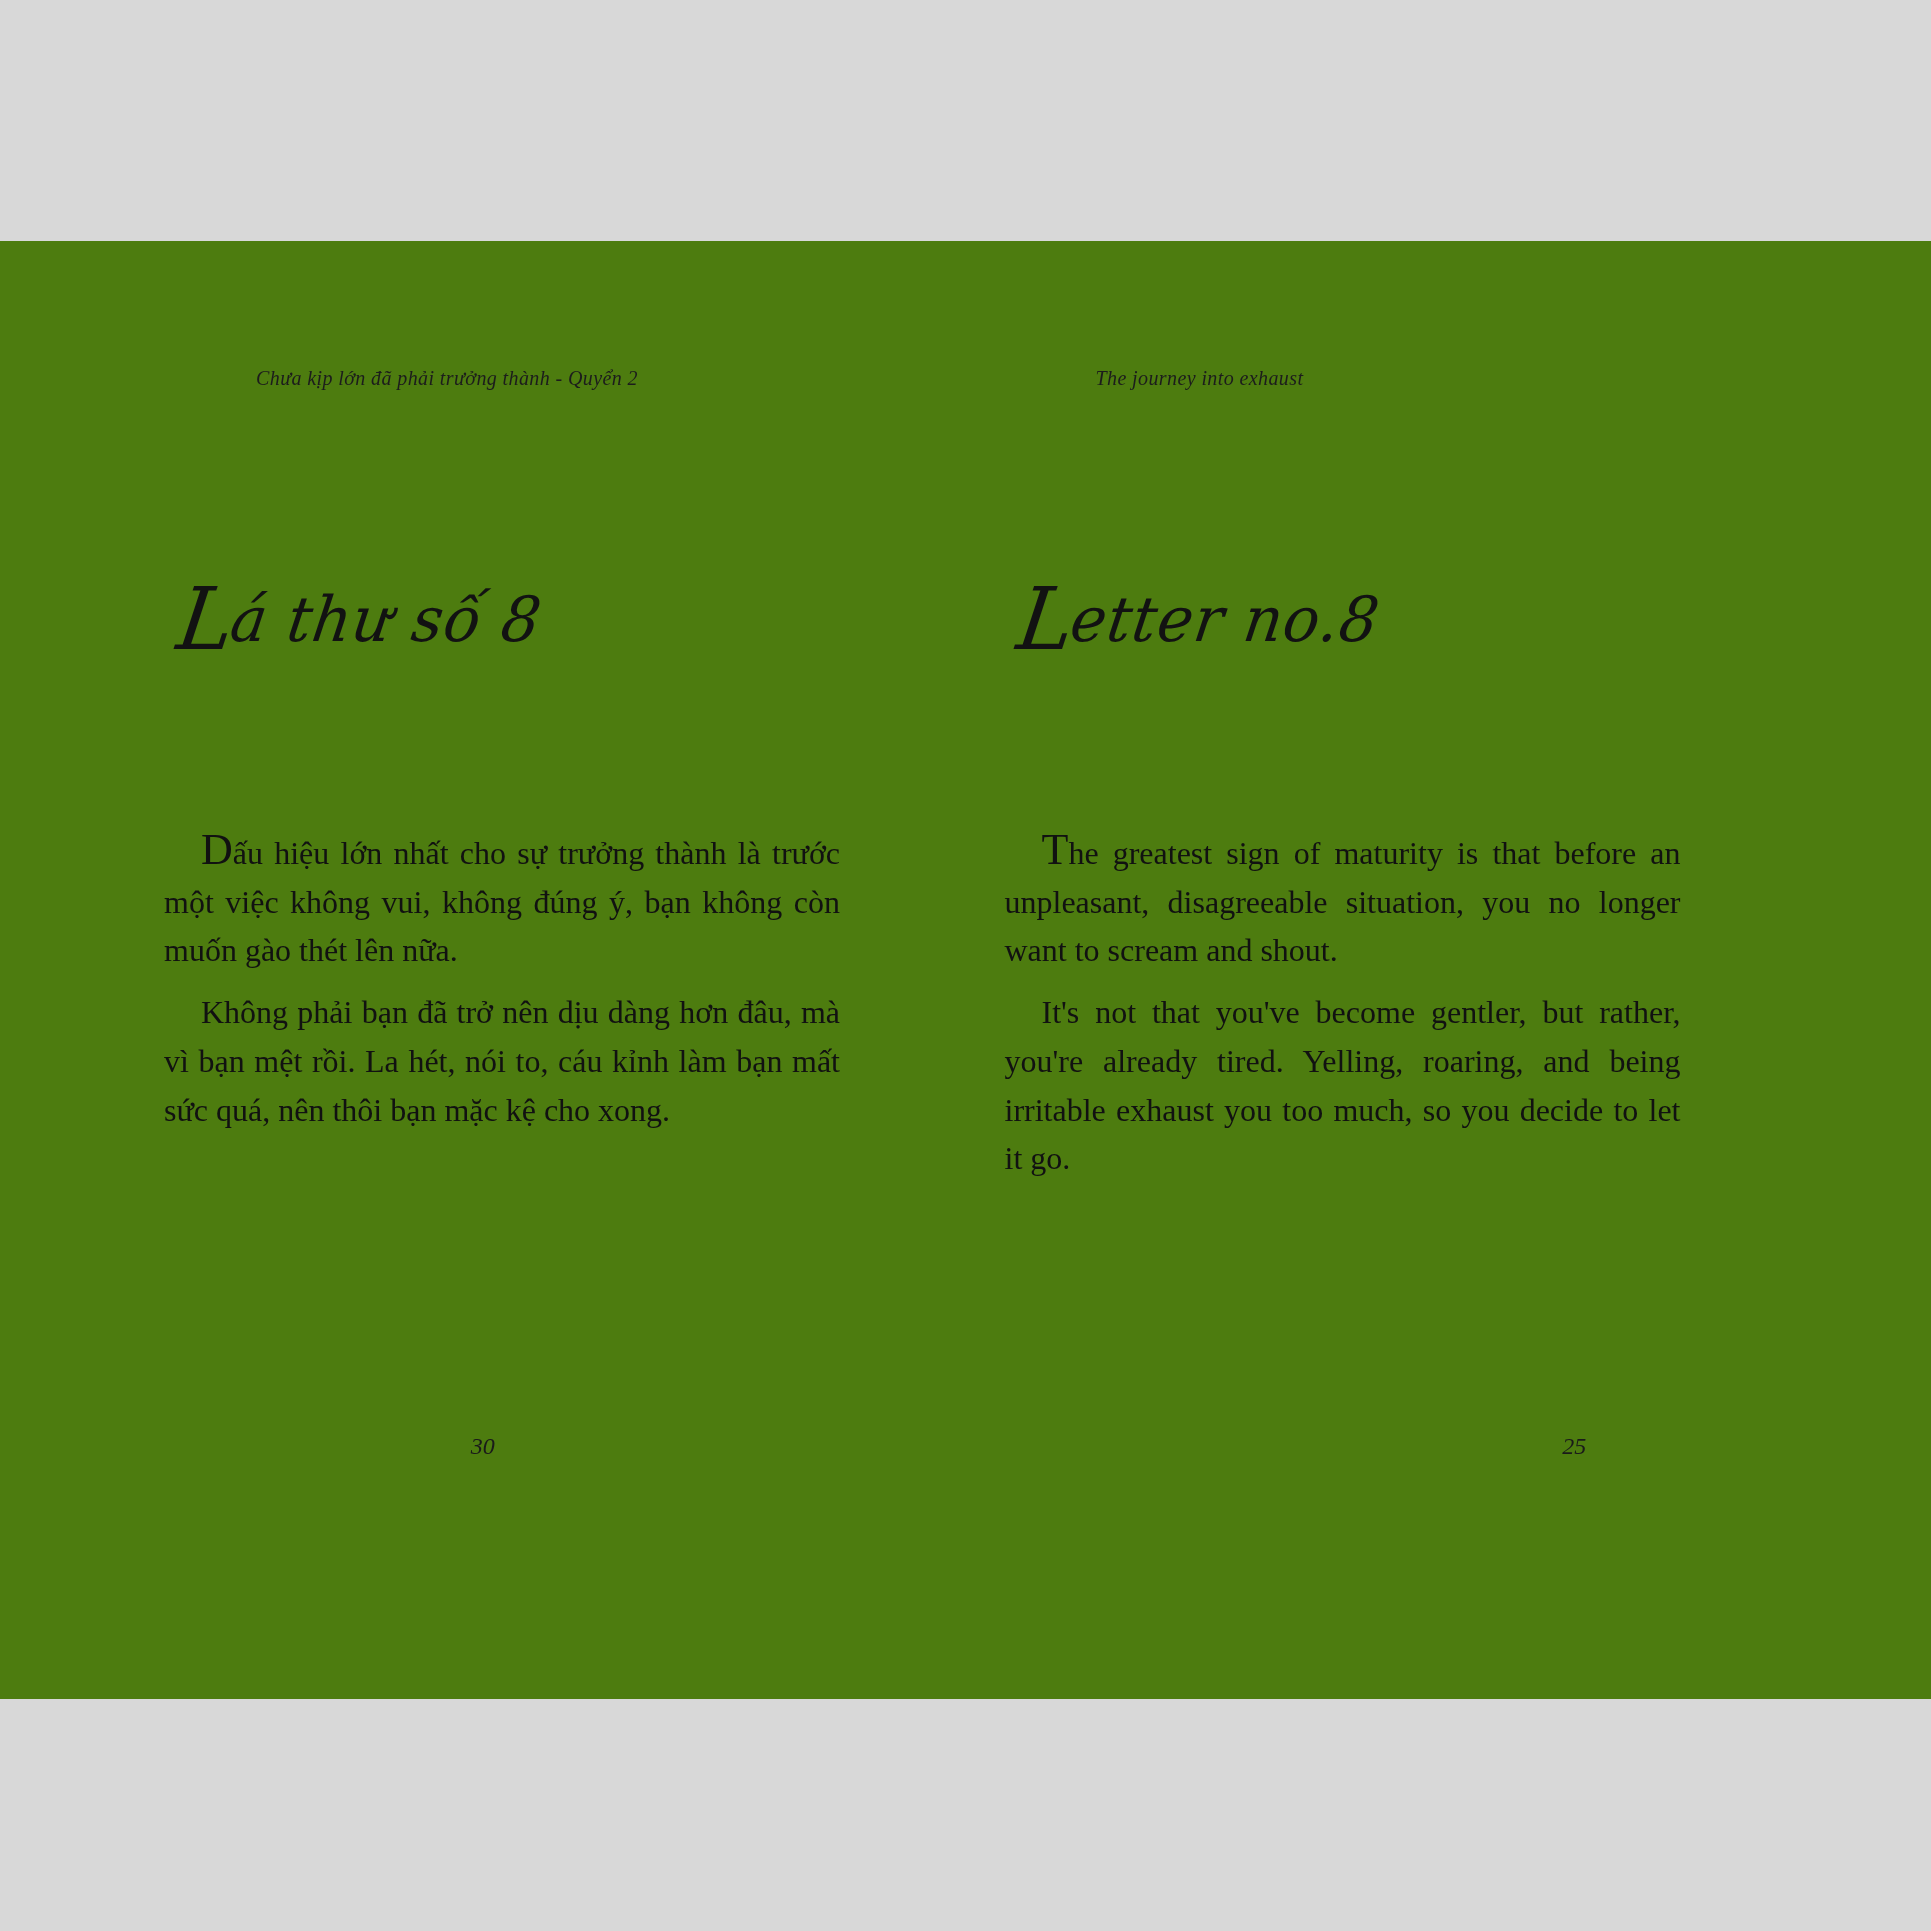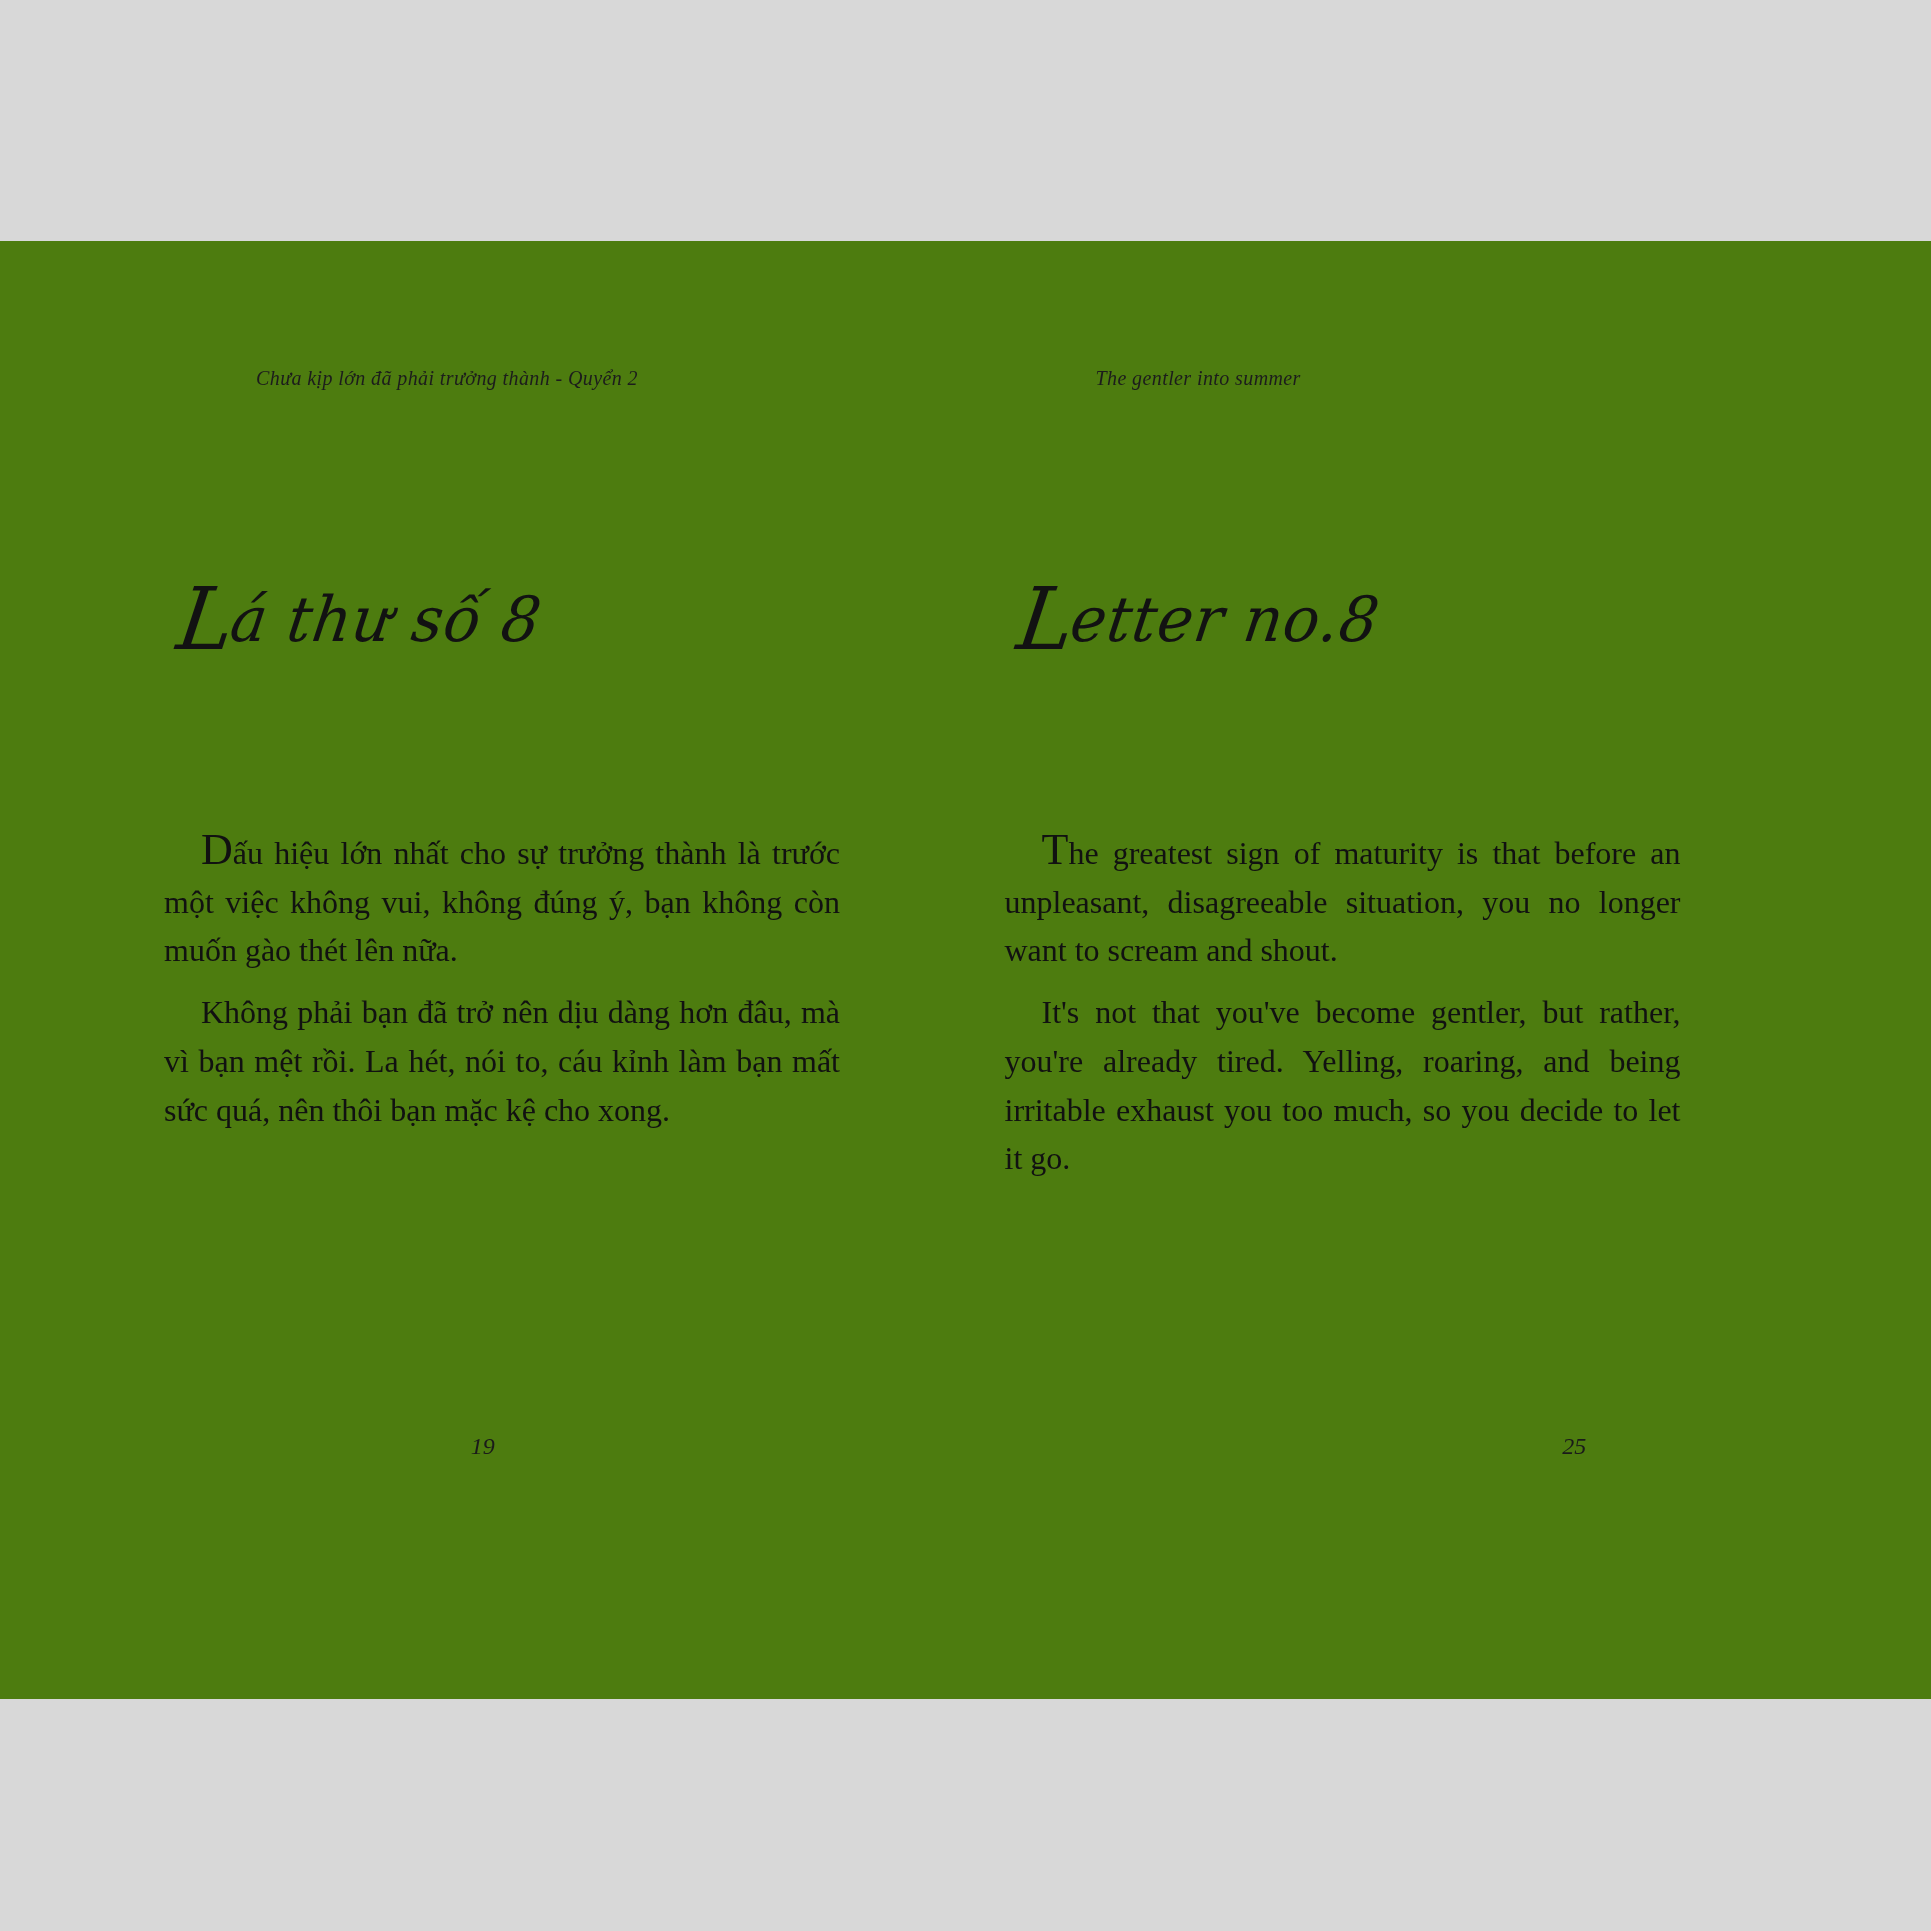--- a/index.html
+++ b/index.html
@@ -129,25 +129,25 @@
 
       <div class="letter-title">
         <span class="swash">L</span><span>á thư số 8</span>
       </div>
 
       <div class="body-block">
         <p class="para first dropcap-para">Dấu hiệu lớn nhất cho sự trưởng thành là trước một việc không vui, không đúng ý, bạn không còn muốn gào thét lên nữa.</p>
         <p class="para">Không phải bạn đã trở nên dịu dàng hơn đâu, mà vì bạn mệt rồi. La hét, nói to, cáu kỉnh làm bạn mất sức quá, nên thôi bạn mặc kệ cho xong.</p>
       </div>
 
-      <div class="page-number">19</div>
+      <div class="page-number">30</div>
     </div>
 
     <div class="book-page page-right">
-      <div class="running-head">The gentler into summer</div>
+      <div class="running-head">The journey into exhaust</div>
 
       <div class="letter-title">
         <span class="swash">L</span><span>etter no.8</span>
       </div>
 
       <div class="body-block">
         <p class="para first dropcap-para">The greatest sign of maturity is that before an unpleasant, disagreeable situation, you no longer want to scream and shout.</p>
         <p class="para">It's not that you've become gentler, but rather, you're already tired. Yelling, roaring, and being irritable exhaust you too much, so you decide to let it go.</p>
       </div>
 

